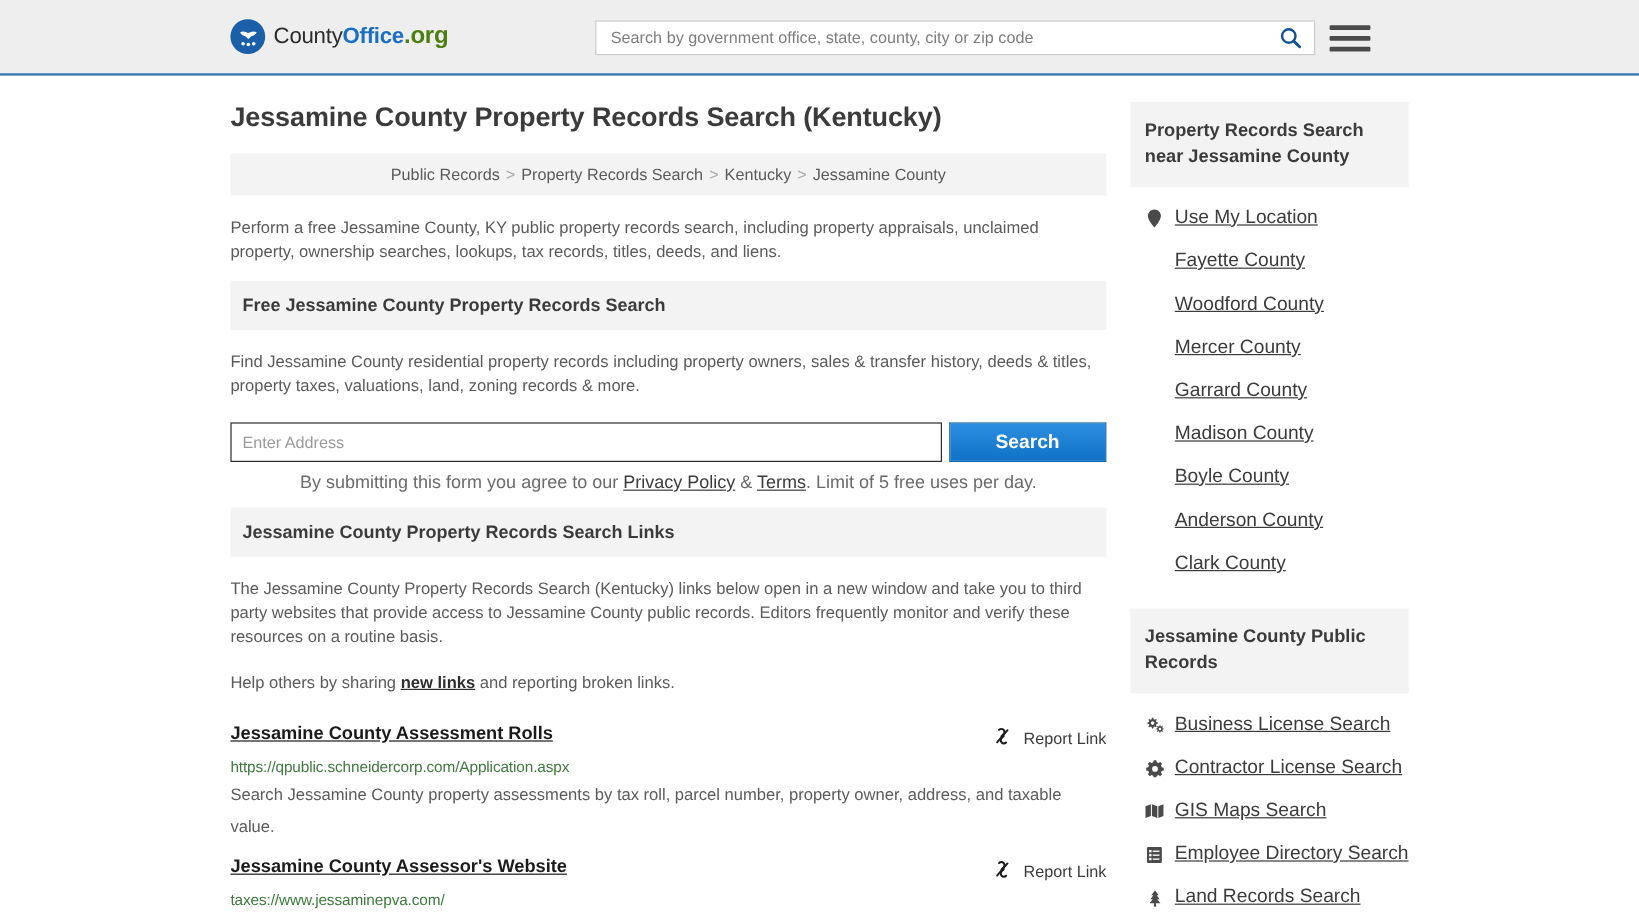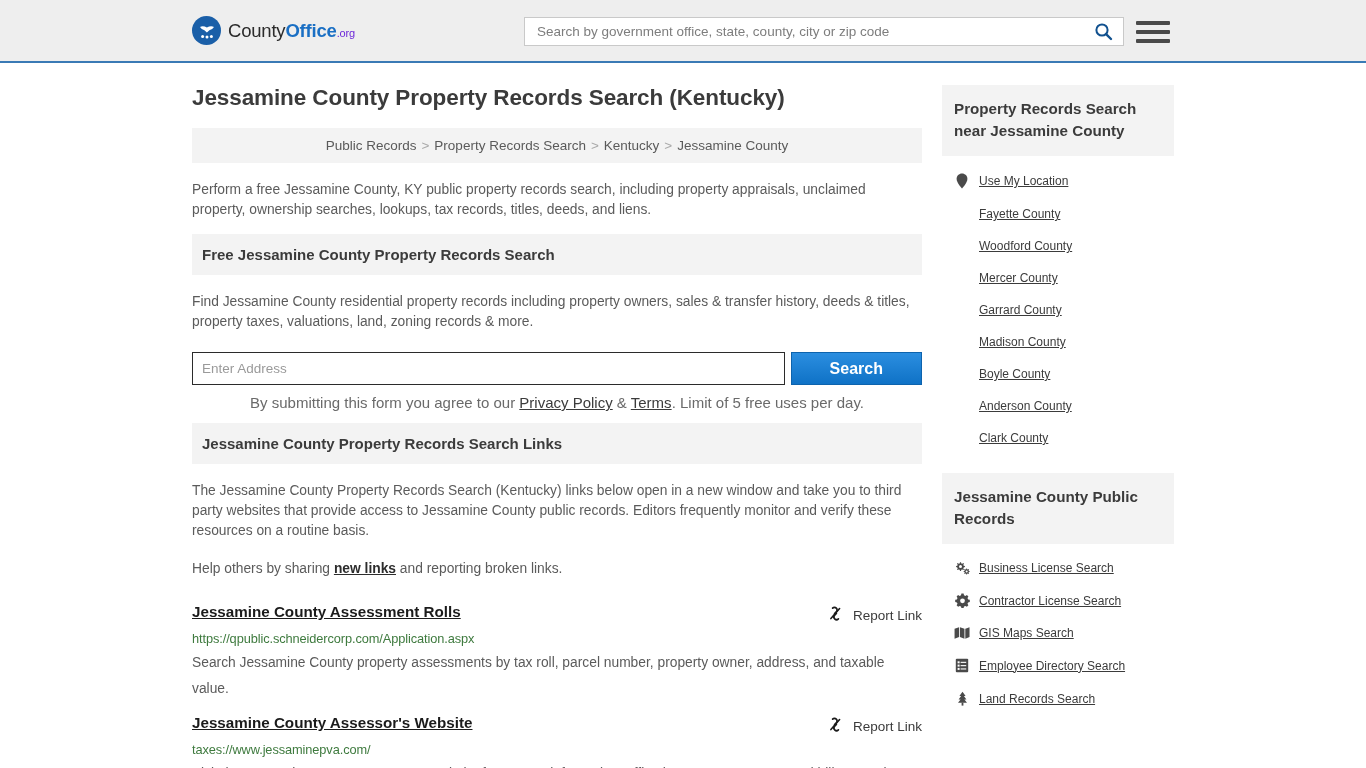--- a/index.html
+++ b/index.html
@@ -40,25 +40,25 @@
   }
   .logo-mark svg { display:block; }
   .logo-text {
     font-size: 18.5px;
     letter-spacing: -0.2px;
     color: #2b2b2b;
     white-space: nowrap;
   }
   .logo-text .b { color: #1a6fc4; font-weight: bold; }
   .logo-text .c { color: #2b2b2b; }
-  .logo-text .d { color: #6d28d9; font-size: 11px; }
+  .logo-text .d { color: #4d7c0f; font-size: 20px; font-weight: bold; }
 
   .search-zone {
     position: absolute;
-    left: 524px;
+    left: 496px;
     top: 17px;
     width: 646px;
     height: 29px;
     display: flex;
     align-items: stretch;
   }
   .search-box {
     flex: 1;
     background: #ffffff;
     border: 1px solid #c9c9c9;
@@ -249,21 +249,21 @@
     font-weight: bold;
     color: #3b3b3b;
     line-height: 22px;
   }
   .side-list { padding: 8px 0 6px 12px; }
   .side-item {
     display: flex;
     align-items: center;
     gap: 9px;
     padding: 9px 0;
-    font-size: 12px;
+    font-size: 16px;
   }
   .side-item a {
     color: #3b3b3b;
     text-decoration: underline;
   }
   .side-ico {
     width: 16px;
     display: flex;
     align-items: center;
     justify-content: center;

